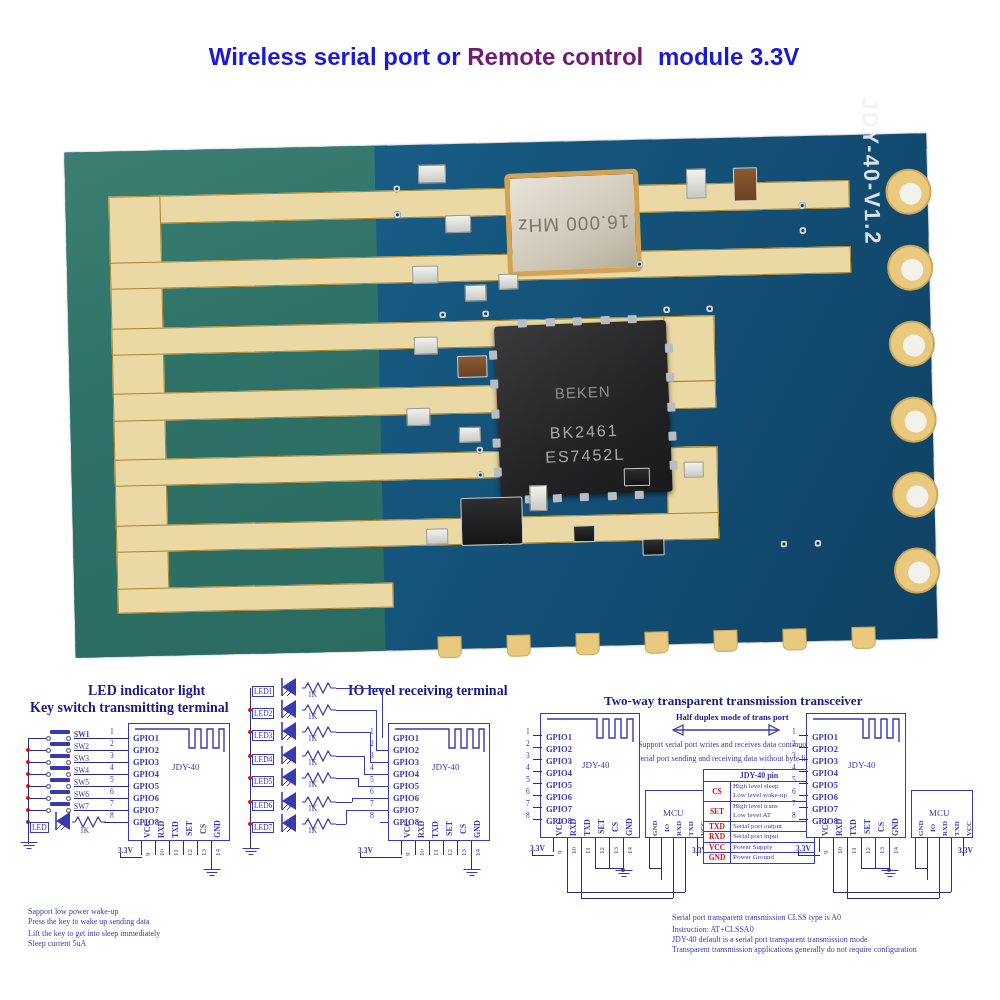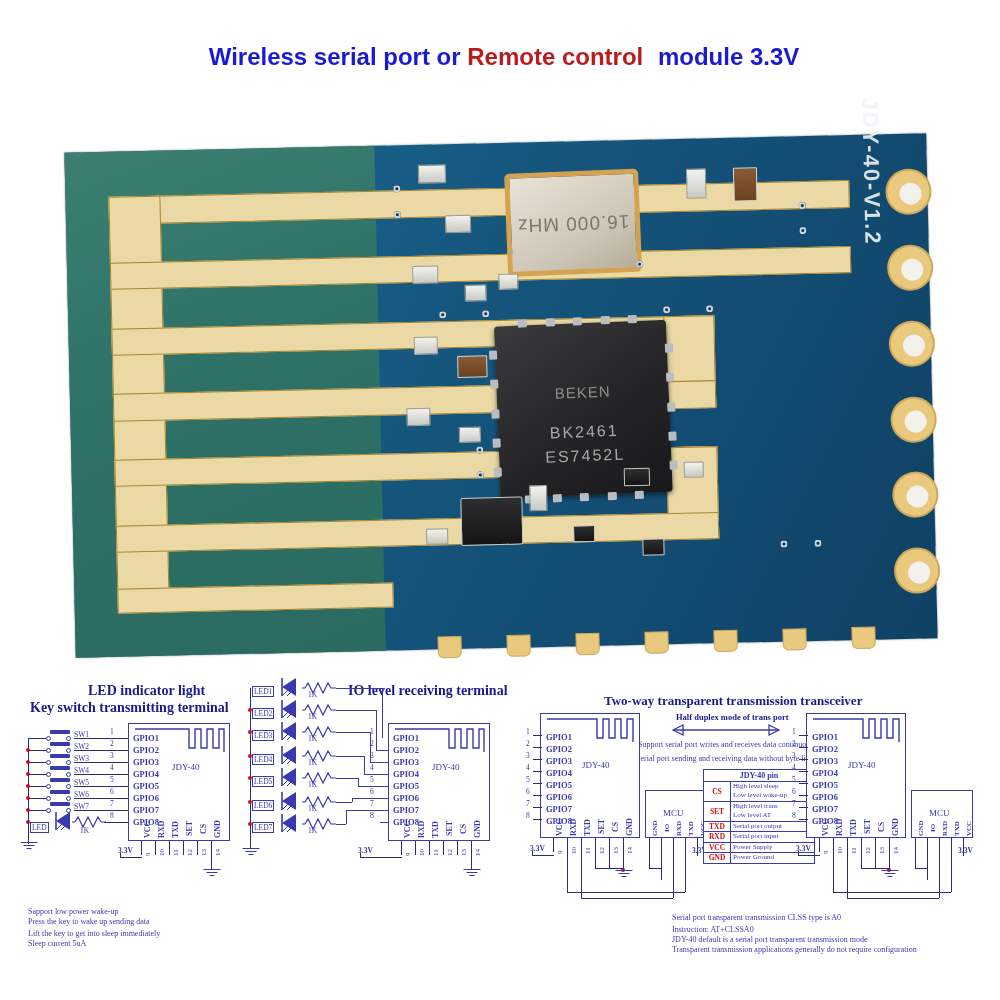--- a/index.html
+++ b/index.html
@@ -19,21 +19,21 @@
     font-weight:bold; font-size:49px; letter-spacing:-0.5px;
     white-space:nowrap; line-height:1.05;
   }
   #title-line1 .blue { color:#1a1ad6; }
   #title-line1 .red  { color:#ec1c24; font-size:57px; }
   #title-line2 {
     font-family:"Liberation Sans", sans-serif;
     font-weight:bold; font-size:24px; margin-top:9px; white-space:nowrap;
   }
   #title-line2 .blue { color:#1a1ad6;margin-left:8px; }
-  #title-line2 .red  { color:#b91c1c; }
+  #title-line2 .red  { color:#701a75; }
 
   
   #pcb-photo {
     position:absolute; left:70px; top:143px; width:862px; height:505px;
   }
   #pcb-board {
     position:absolute; left:0; top:0; width:100%; height:100%;
     transform:rotate(-1.3deg);
     background:linear-gradient(118deg,#1d5f86 0%,#19638c 18%,#15557c 45%,#134c72 70%,#0f4163 100%);
     box-shadow:0 0 2px rgba(0,0,0,.5);
@@ -324,21 +324,21 @@
   <div class="wire wire-h wire-dk" style="left:74px;top:112px;width:54px;"></div>
   <div class="wire wire-h wire-dk" style="left:74px;top:124px;width:54px;"></div>
   <div class="wire wire-h wire-dk" style="left:74px;top:136px;width:54px;"></div>
   <div class="wire wire-h wire-dk" style="left:74px;top:148px;width:54px;"></div>
   <div class="wire wire-h wire-dk" style="left:74px;top:160px;width:54px;"></div>
   <div class="wire wire-h wire-dk" style="left:104px;top:172px;width:24px;"></div>
 
   <div class="sw-cap" style="left:50px;top:80px;width:20px;"></div>
   <div class="sw-circ" style="left:46px;top:86px;"></div>
   <div class="sw-circ" style="left:66px;top:86px;"></div>
-  <div class="sw-name" style="left:74px;top:80px;">SW1</div>
+  <div class="sw-name" style="left:74px;top:80px;font-weight:bold;">SW1</div>
 
   <div class="sw-cap" style="left:50px;top:92px;width:20px;"></div>
   <div class="sw-circ" style="left:46px;top:98px;"></div>
   <div class="sw-circ" style="left:66px;top:98px;"></div>
   <div class="sw-name" style="left:74px;top:92px;">SW2</div>
 
   <div class="sw-cap" style="left:50px;top:104px;width:20px;"></div>
   <div class="sw-circ" style="left:46px;top:110px;"></div>
   <div class="sw-circ" style="left:66px;top:110px;"></div>
   <div class="sw-name" style="left:74px;top:104px;">SW3</div>

